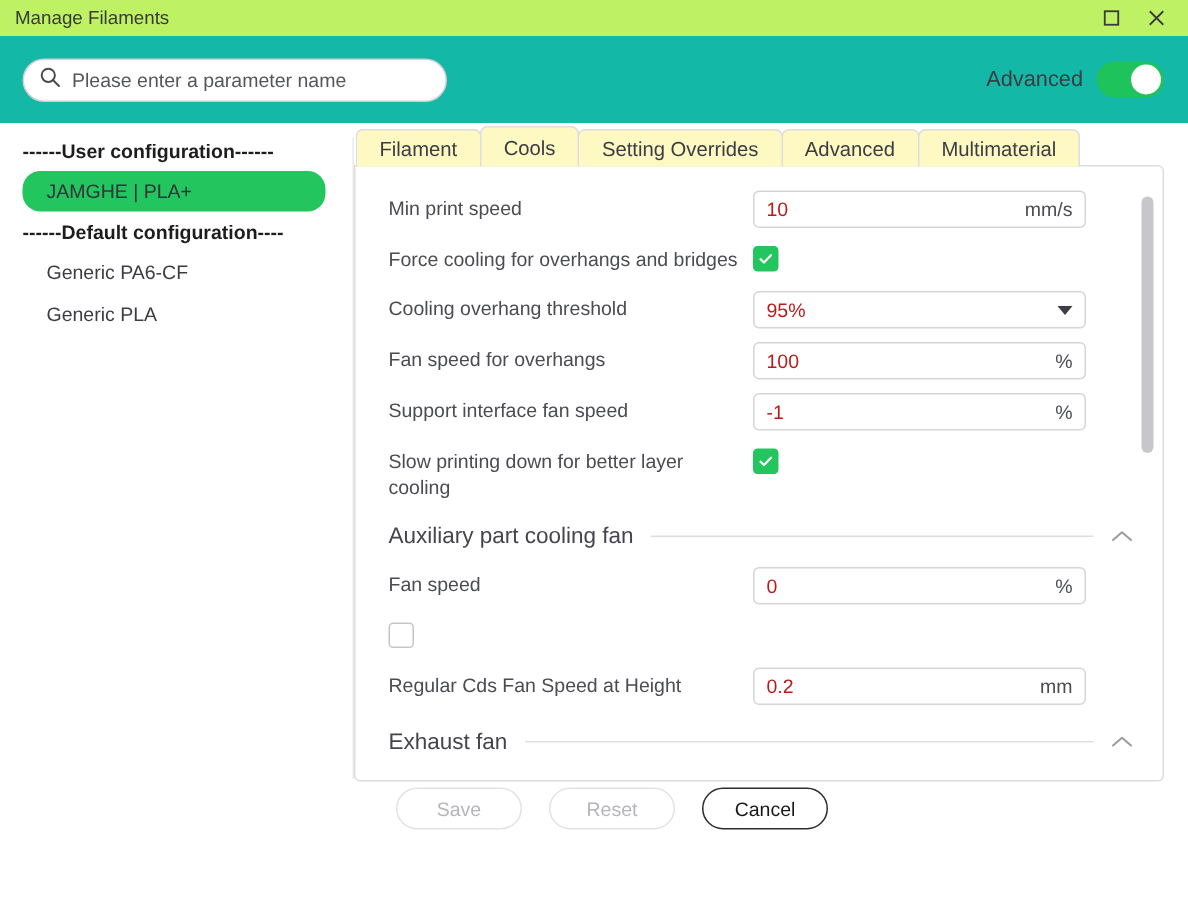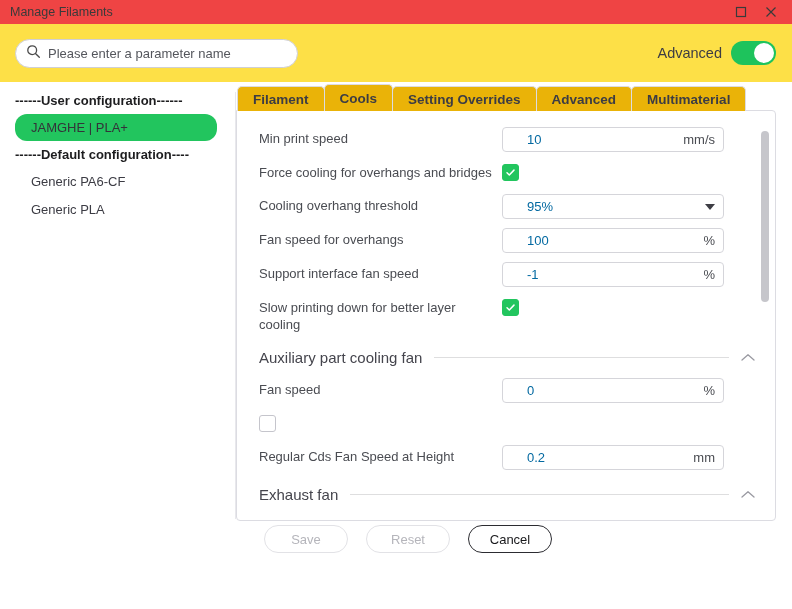--- a/index.html
+++ b/index.html
@@ -11,21 +11,21 @@
     font-family: "Liberation Sans", sans-serif;
     font-size: 13px;
     color: #2b2b2b;
     overflow: hidden;
     position: relative;
   }
 
   
   .titlebar {
     height: 24px;
-    background: #ef4444;
+    background: #bef264;
     display: flex;
     align-items: center;
     padding: 0 6px 0 10px;
     user-select: none;
   }
   .titlebar-title {
     font-size: 12.5px;
     color: #3a3a3a;
     flex: 1;
   }
@@ -38,21 +38,21 @@
     color: #3a3a3a;
   }
   .win-btn svg { display: block; }
 
   
   .topbar {
     height: 58px;
     display: flex;
     align-items: center;
     padding: 0 16px 0 15px;
-    background: #fde047;
+    background: #14b8a6;
   }
   .search-box {
     width: 283px;
     height: 29px;
     border: 1px solid #cfcfd4;
     border-radius: 15px;
     display: flex;
     align-items: center;
     padding: 0 10px;
     background: #fff;
@@ -152,28 +152,27 @@
     position: relative;
     z-index: 2;
   }
   .tab {
     height: 25px;
     padding: 0 15px;
     display: flex;
     align-items: center;
     font-size: 13.5px;
     color: #3c3c44;
-    background: #eab308;
+    background: #fef9c3;
     border: 1px solid #dcdce2;
     border-bottom: none;
     border-radius: 5px 5px 0 0;
     margin-right: -1px;
     cursor: pointer;
     white-space: nowrap;
-    font-weight: bold;
   }
   .tab.active {
     height: 27px;
     position: relative;
     z-index: 3;
   }
   .tab-content {
     border: 1px solid #dcdce2;
     border-radius: 0 4px 4px 4px;
     background: #fff;
@@ -212,25 +211,24 @@
     border: 1px solid #d5d5da;
     border-radius: 4px;
     background: #fff;
     display: flex;
     align-items: center;
     padding: 0 8px;
     position: relative;
   }
   .field-value {
     font-size: 13px;
-    color: #0369a1;
+    color: #b91c1c;
     flex: 1;
     white-space: nowrap;
     overflow: hidden;
-    margin-left: 16px;
   }
   .field-unit {
     font-size: 13px;
     color: #4a4c52;
     padding-left: 6px;
   }
   .caret {
     width: 0; height: 0;
     border-left: 5px solid transparent;
     border-right: 5px solid transparent;

